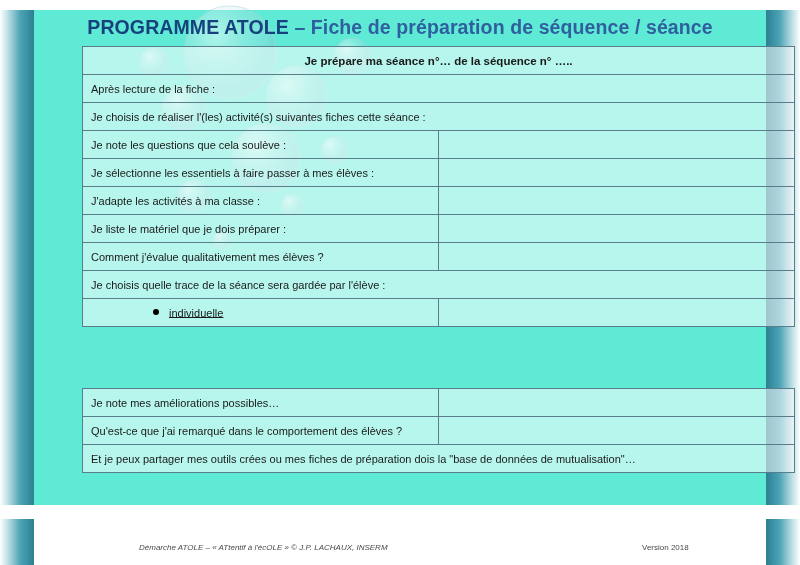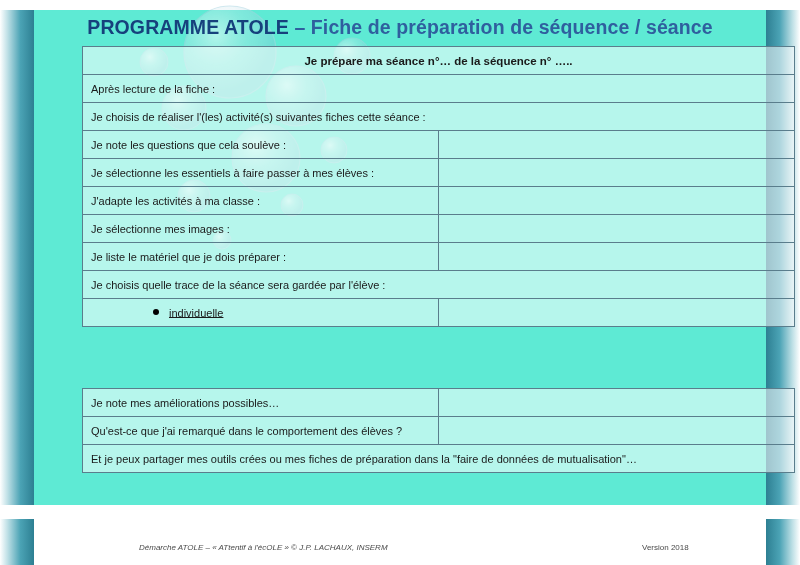--- a/index.html
+++ b/index.html
@@ -200,25 +200,25 @@
       </tr>
       <tr>
         <td class="tall">Je sélectionne les essentiels à faire passer à mes élèves :</td>
         <td class="tall"></td>
       </tr>
       <tr>
         <td class="tall">J'adapte les activités à ma classe :</td>
         <td class="tall"></td>
       </tr>
       <tr>
-        <td class="tall">Je sélectionne mes images :</td>
-        <td class="tall"></td>
-      </tr>
-      <tr>
         <td class="tall">Je liste le matériel que je dois préparer :</td>
+        <td class="tall"></td>
+      </tr>
+      <tr>
+        <td class="tall">Comment j'évalue qualitativement mes élèves ?</td>
         <td class="tall"></td>
       </tr>
       <tr>
         <td class="wide" colspan="2">Je choisis quelle trace de la séance sera gardée par l'élève :</td>
       </tr>
       <tr>
         <td class="bullet-cell tall"><span class="dot"></span><span class="btxt">individuelle</span></td>
         <td class="tall"></td>
       </tr>
     </tbody>
@@ -232,21 +232,21 @@
     <tbody>
       <tr>
         <td class="tall">Je note mes améliorations possibles…</td>
         <td class="tall"></td>
       </tr>
       <tr>
         <td class="tall">Qu'est-ce que j'ai remarqué dans le comportement des élèves ?</td>
         <td class="tall"></td>
       </tr>
       <tr>
-        <td class="wide" colspan="2">Et je peux partager mes outils crées ou mes fiches de préparation dans la "faire de données de mutualisation"…</td>
+        <td class="wide" colspan="2">Et je peux partager mes outils crées ou mes fiches de préparation dois la "base de données de mutualisation"…</td>
       </tr>
     </tbody>
   </table>
 
   <div class="footer">
     <span class="left">Démarche ATOLE – « ATtentif à l'écOLE » © J.P. LACHAUX, INSERM</span>
     <span class="right">Version 2018</span>
   </div>
 
 </div>

